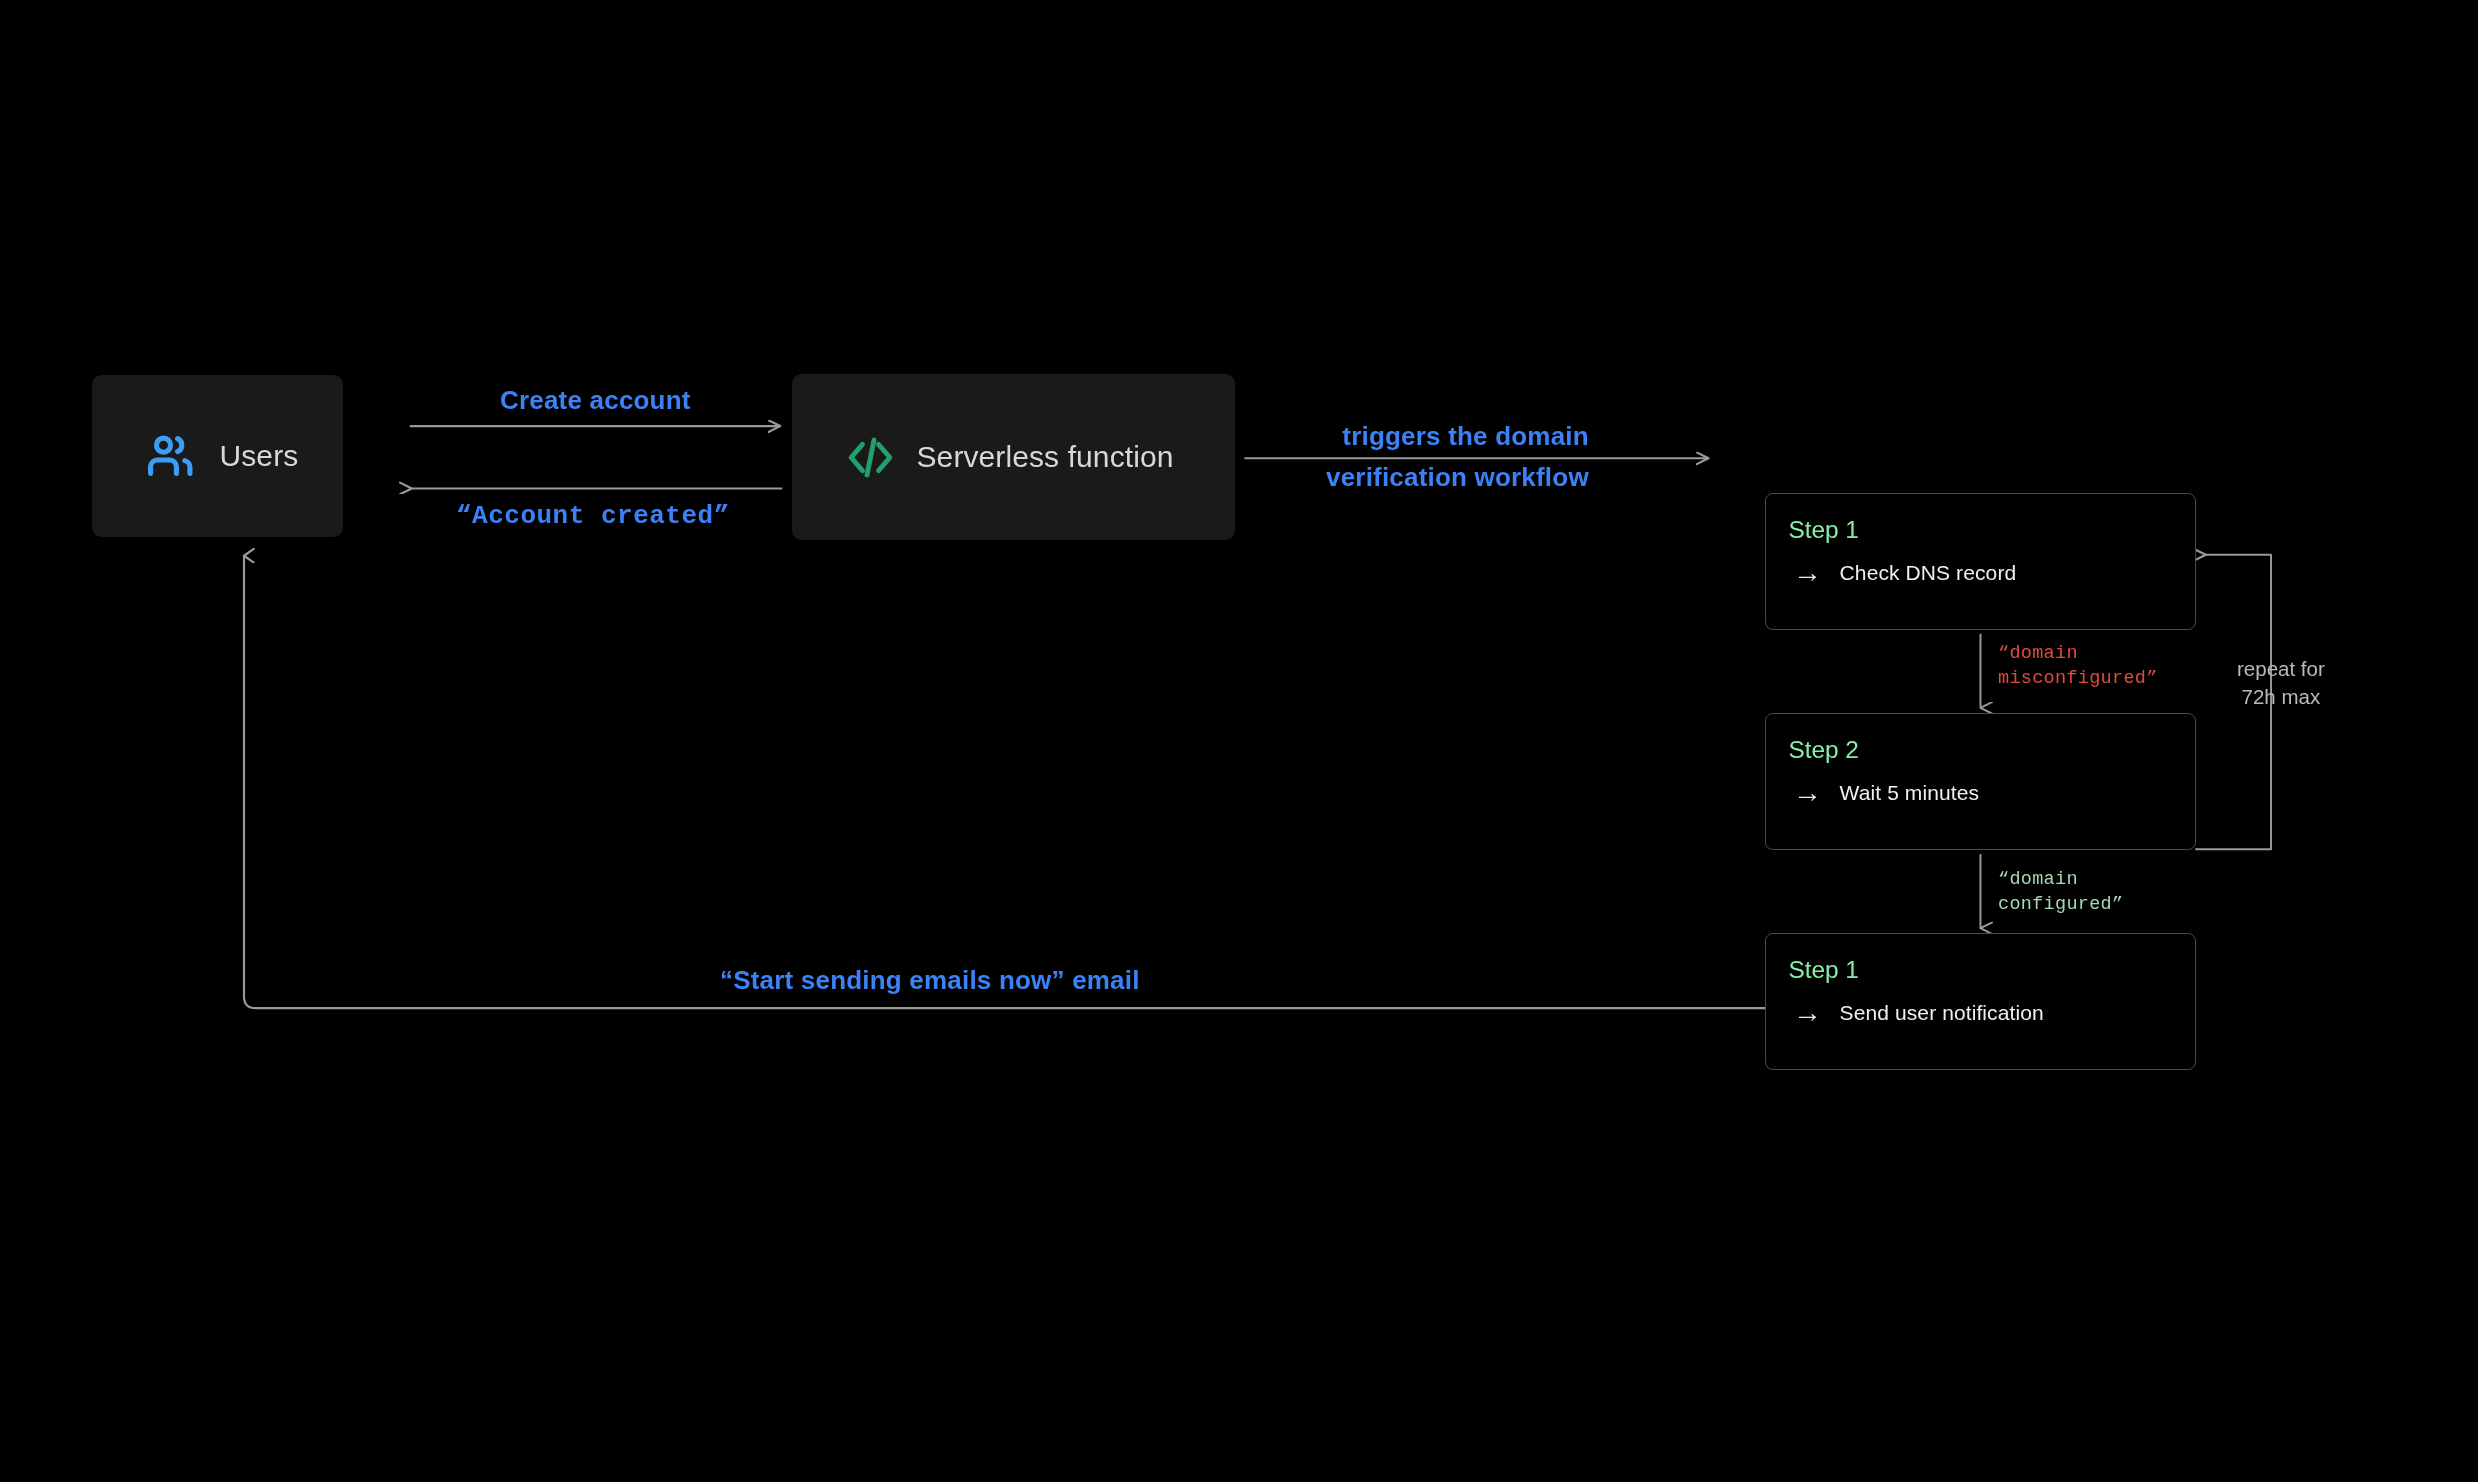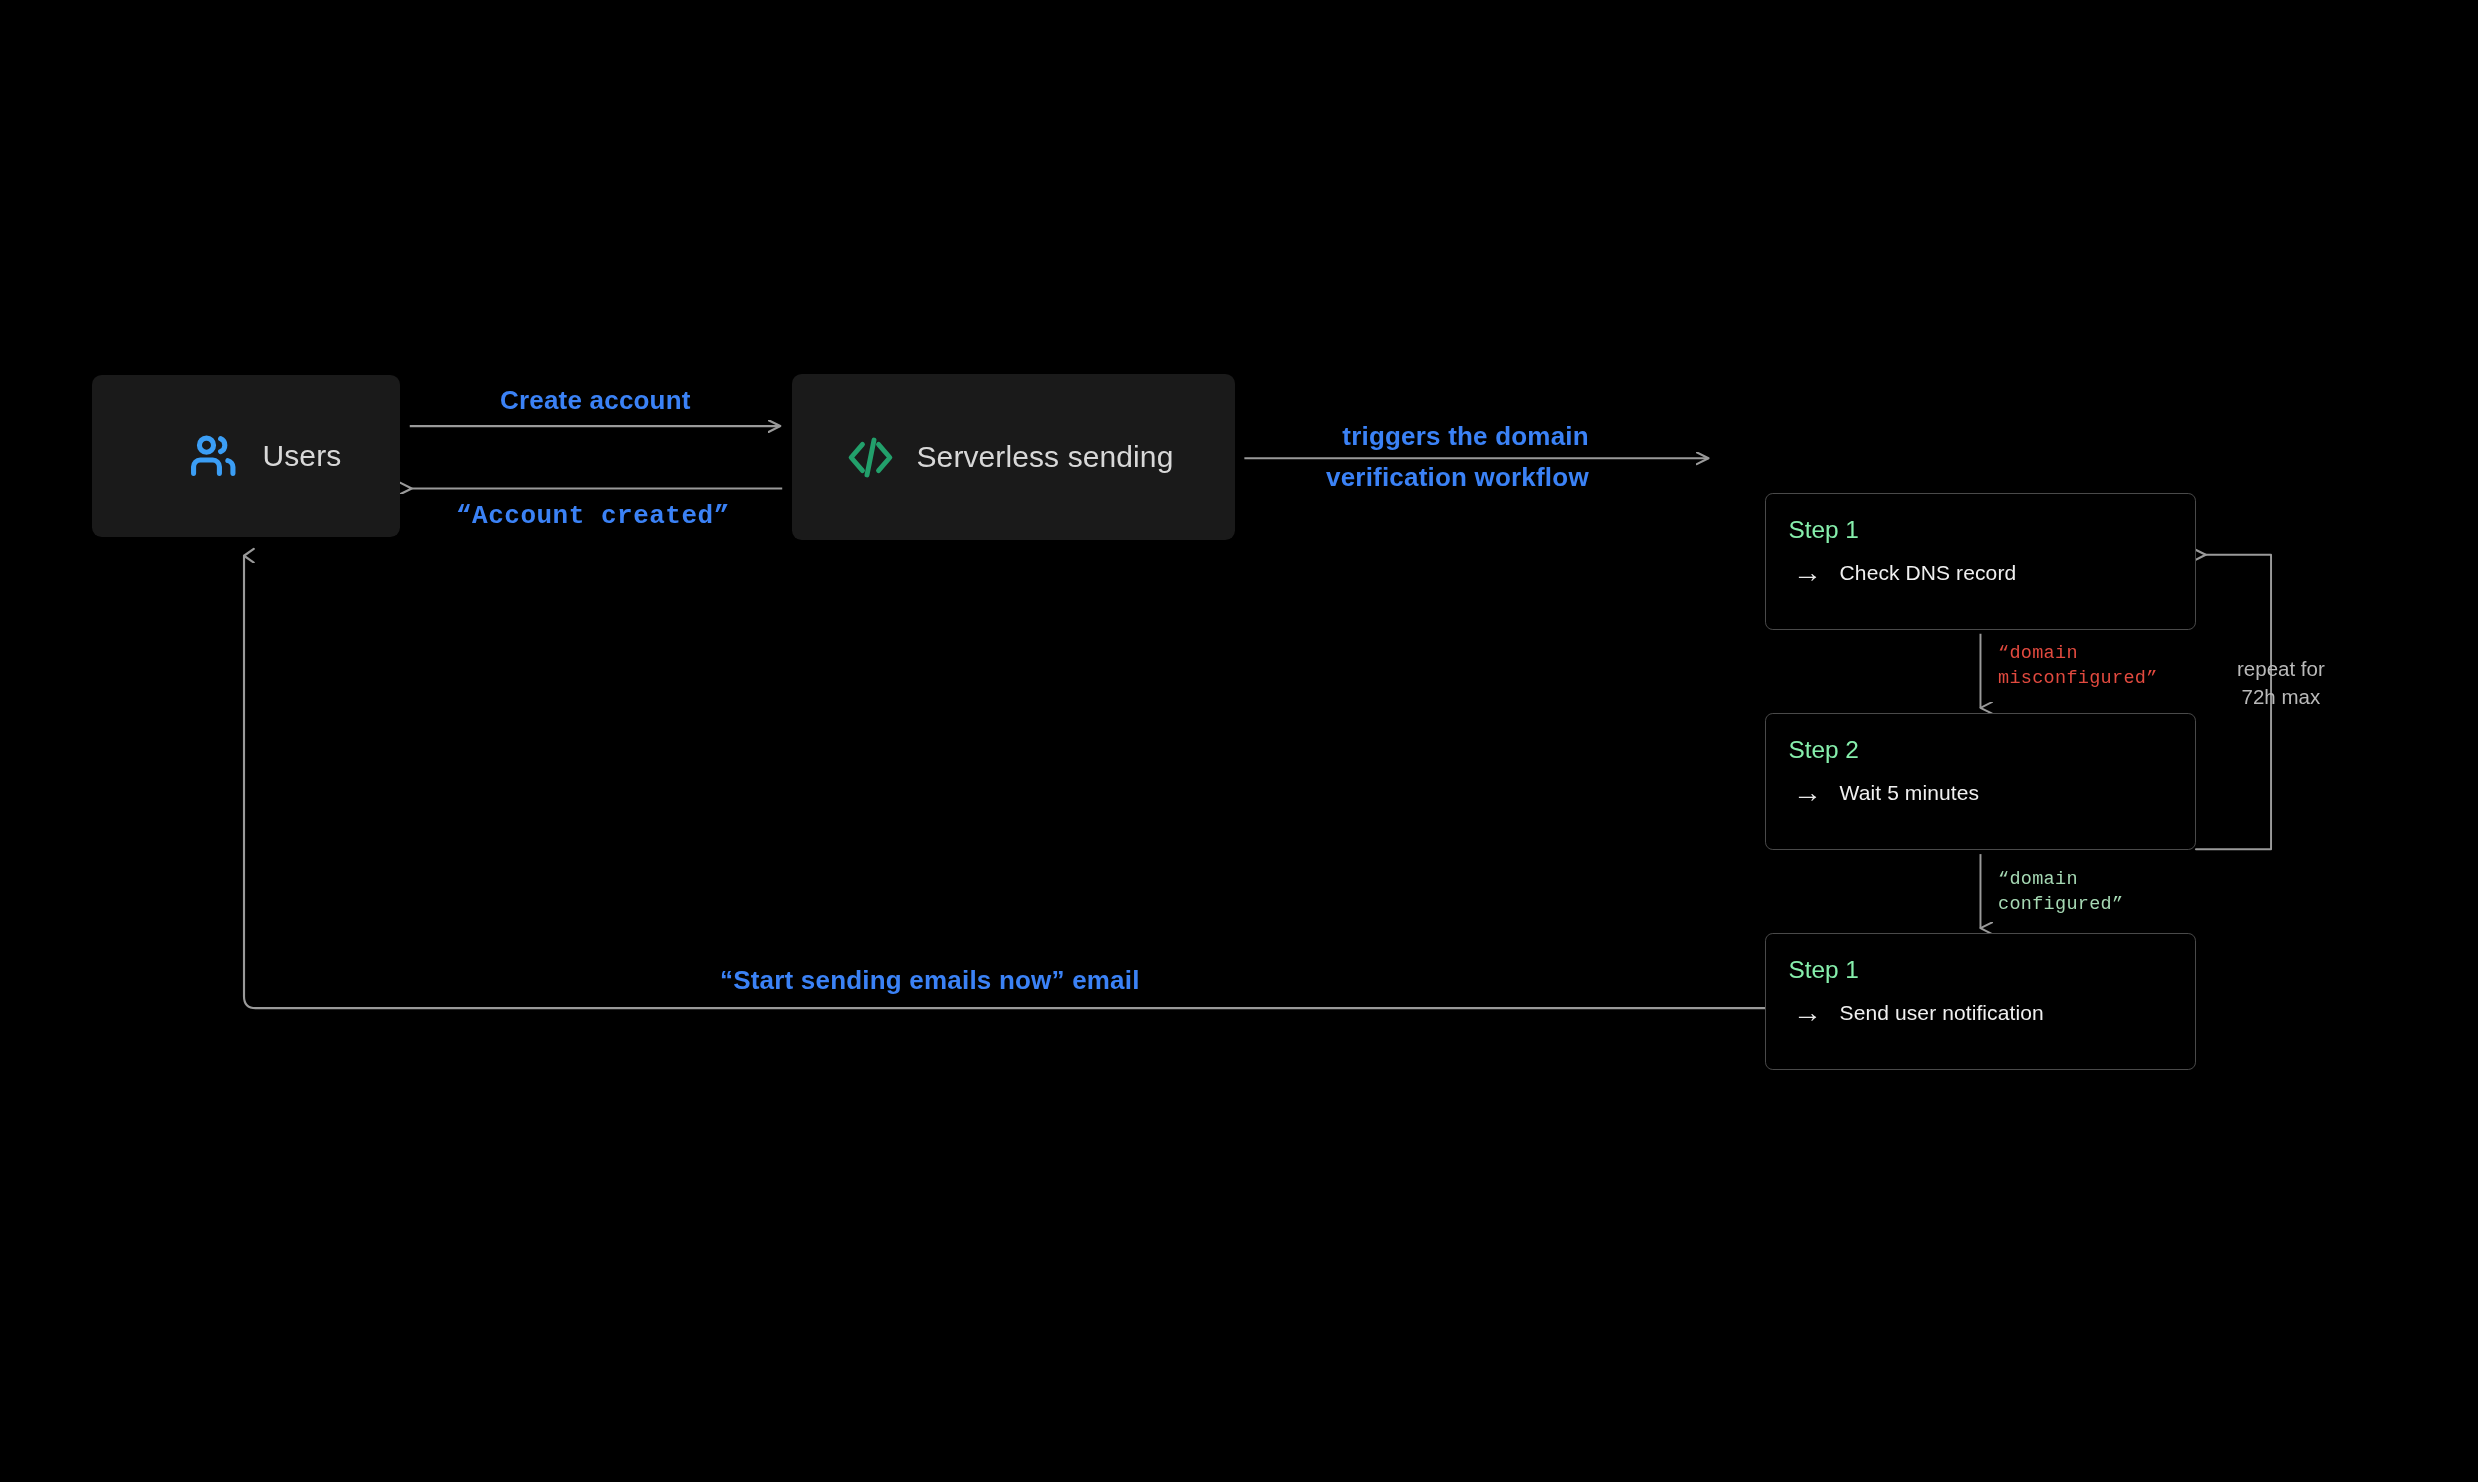--- a/index.html
+++ b/index.html
@@ -29,21 +29,21 @@
 
   
   .node {
     position: absolute;
     background: #1a1a1a;
     border-radius: 9.8px;
     display: flex;
     align-items: center;
     box-sizing: border-box;
   }
-  #users-node  { left: 92px;  top: 375px; width: 308px; height: 162px; padding-left: 98px; }
+  #users-node  { left: 92px;  top: 375px; width: 251px; height: 162px; padding-left: 55px; }
   #sf-node     { left: 792px; top: 374px; width: 443px; height: 166px; padding-left: 54px; }
 
   .node-icon {
     flex: 0 0 auto;
     display: flex;
     align-items: center;
     justify-content: center;
     margin-right: 21.5px;
   }
   .node-label {
@@ -214,21 +214,21 @@
   </div>
 
   <div class="node" id="sf-node">
     <span class="node-icon">
       <svg width="49" height="45" viewBox="0 0 25 23" xmlns="http://www.w3.org/2000/svg">
         <path d="M8.4 4.8 L2.6 11.5 L8.4 18.2" fill="none" stroke="#22a06b" stroke-width="2.5" stroke-linecap="round" stroke-linejoin="round"></path>
         <path d="M16.6 4.8 L22.4 11.5 L16.6 18.2" fill="none" stroke="#22a06b" stroke-width="2.5" stroke-linecap="round" stroke-linejoin="round"></path>
         <path d="M14.3 2.6 L10.7 20.4" fill="none" stroke="#22a06b" stroke-width="2.5" stroke-linecap="round"></path>
       </svg>
     </span>
-    <span class="node-label">Serverless sending</span>
+    <span class="node-label">Serverless function</span>
   </div>
 
 
   <div class="step-card" id="step-1">
     <div class="step-num">Step 1</div>
     <div class="step-body">
       <span class="step-arrow">→</span>
       <span class="step-text">Check DNS record</span>
     </div>
   </div>

